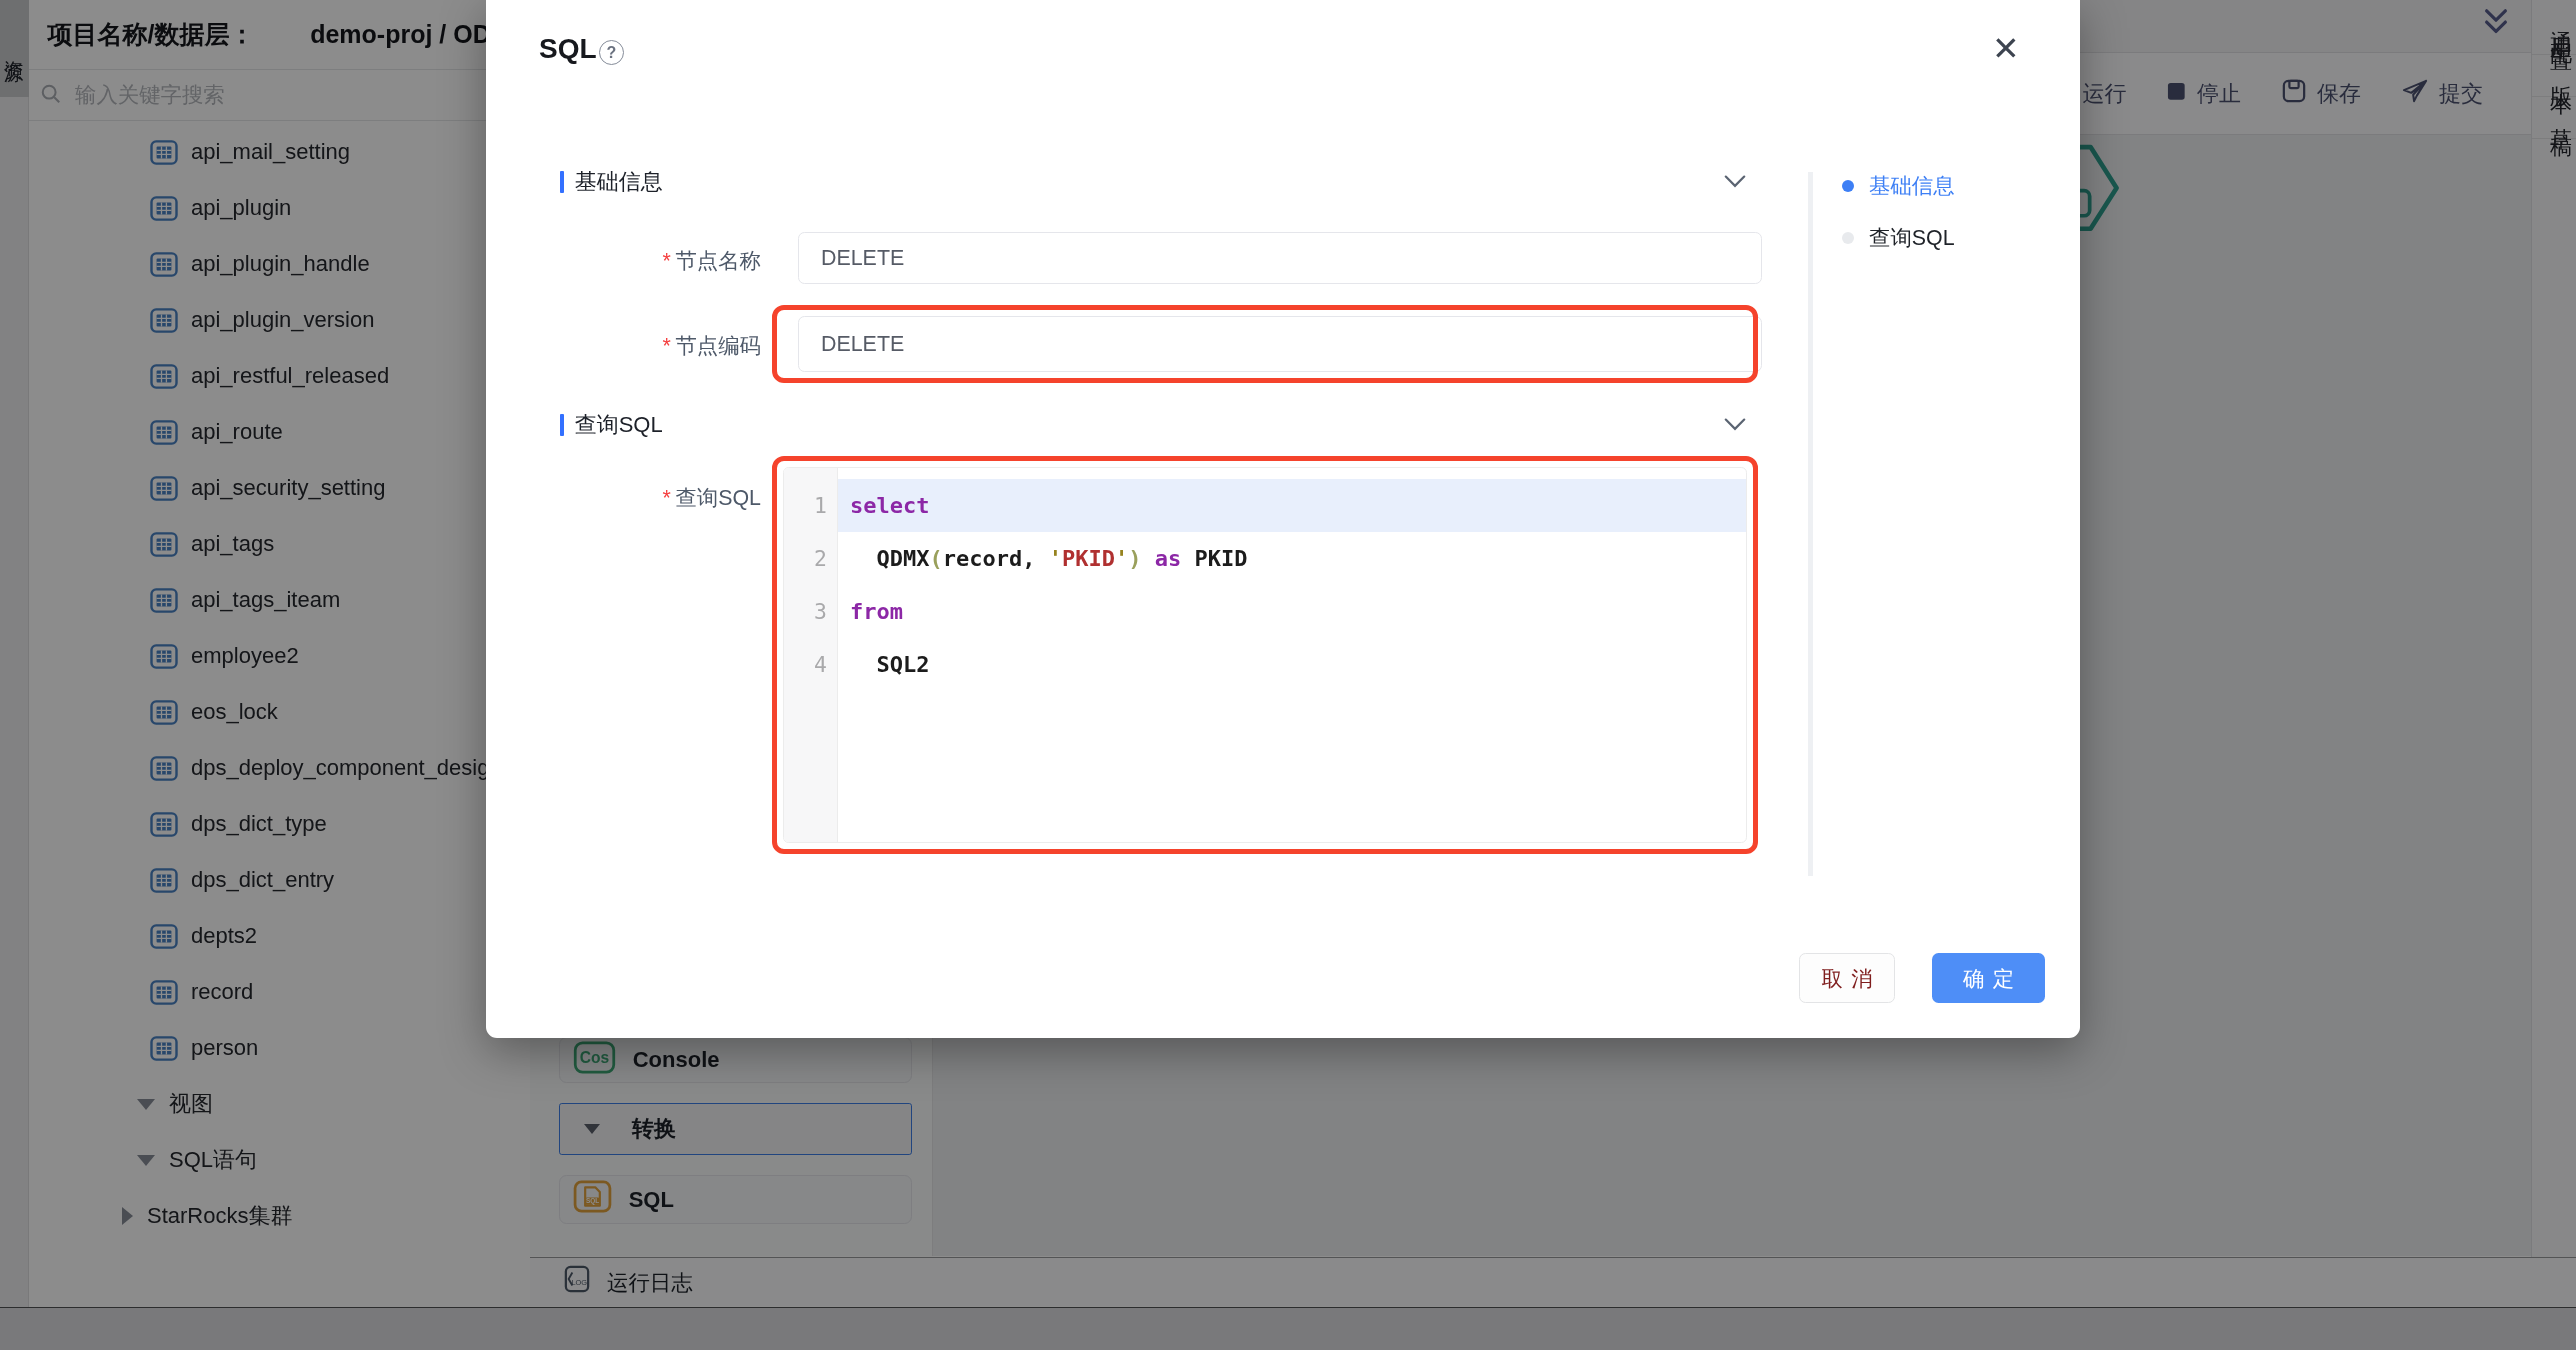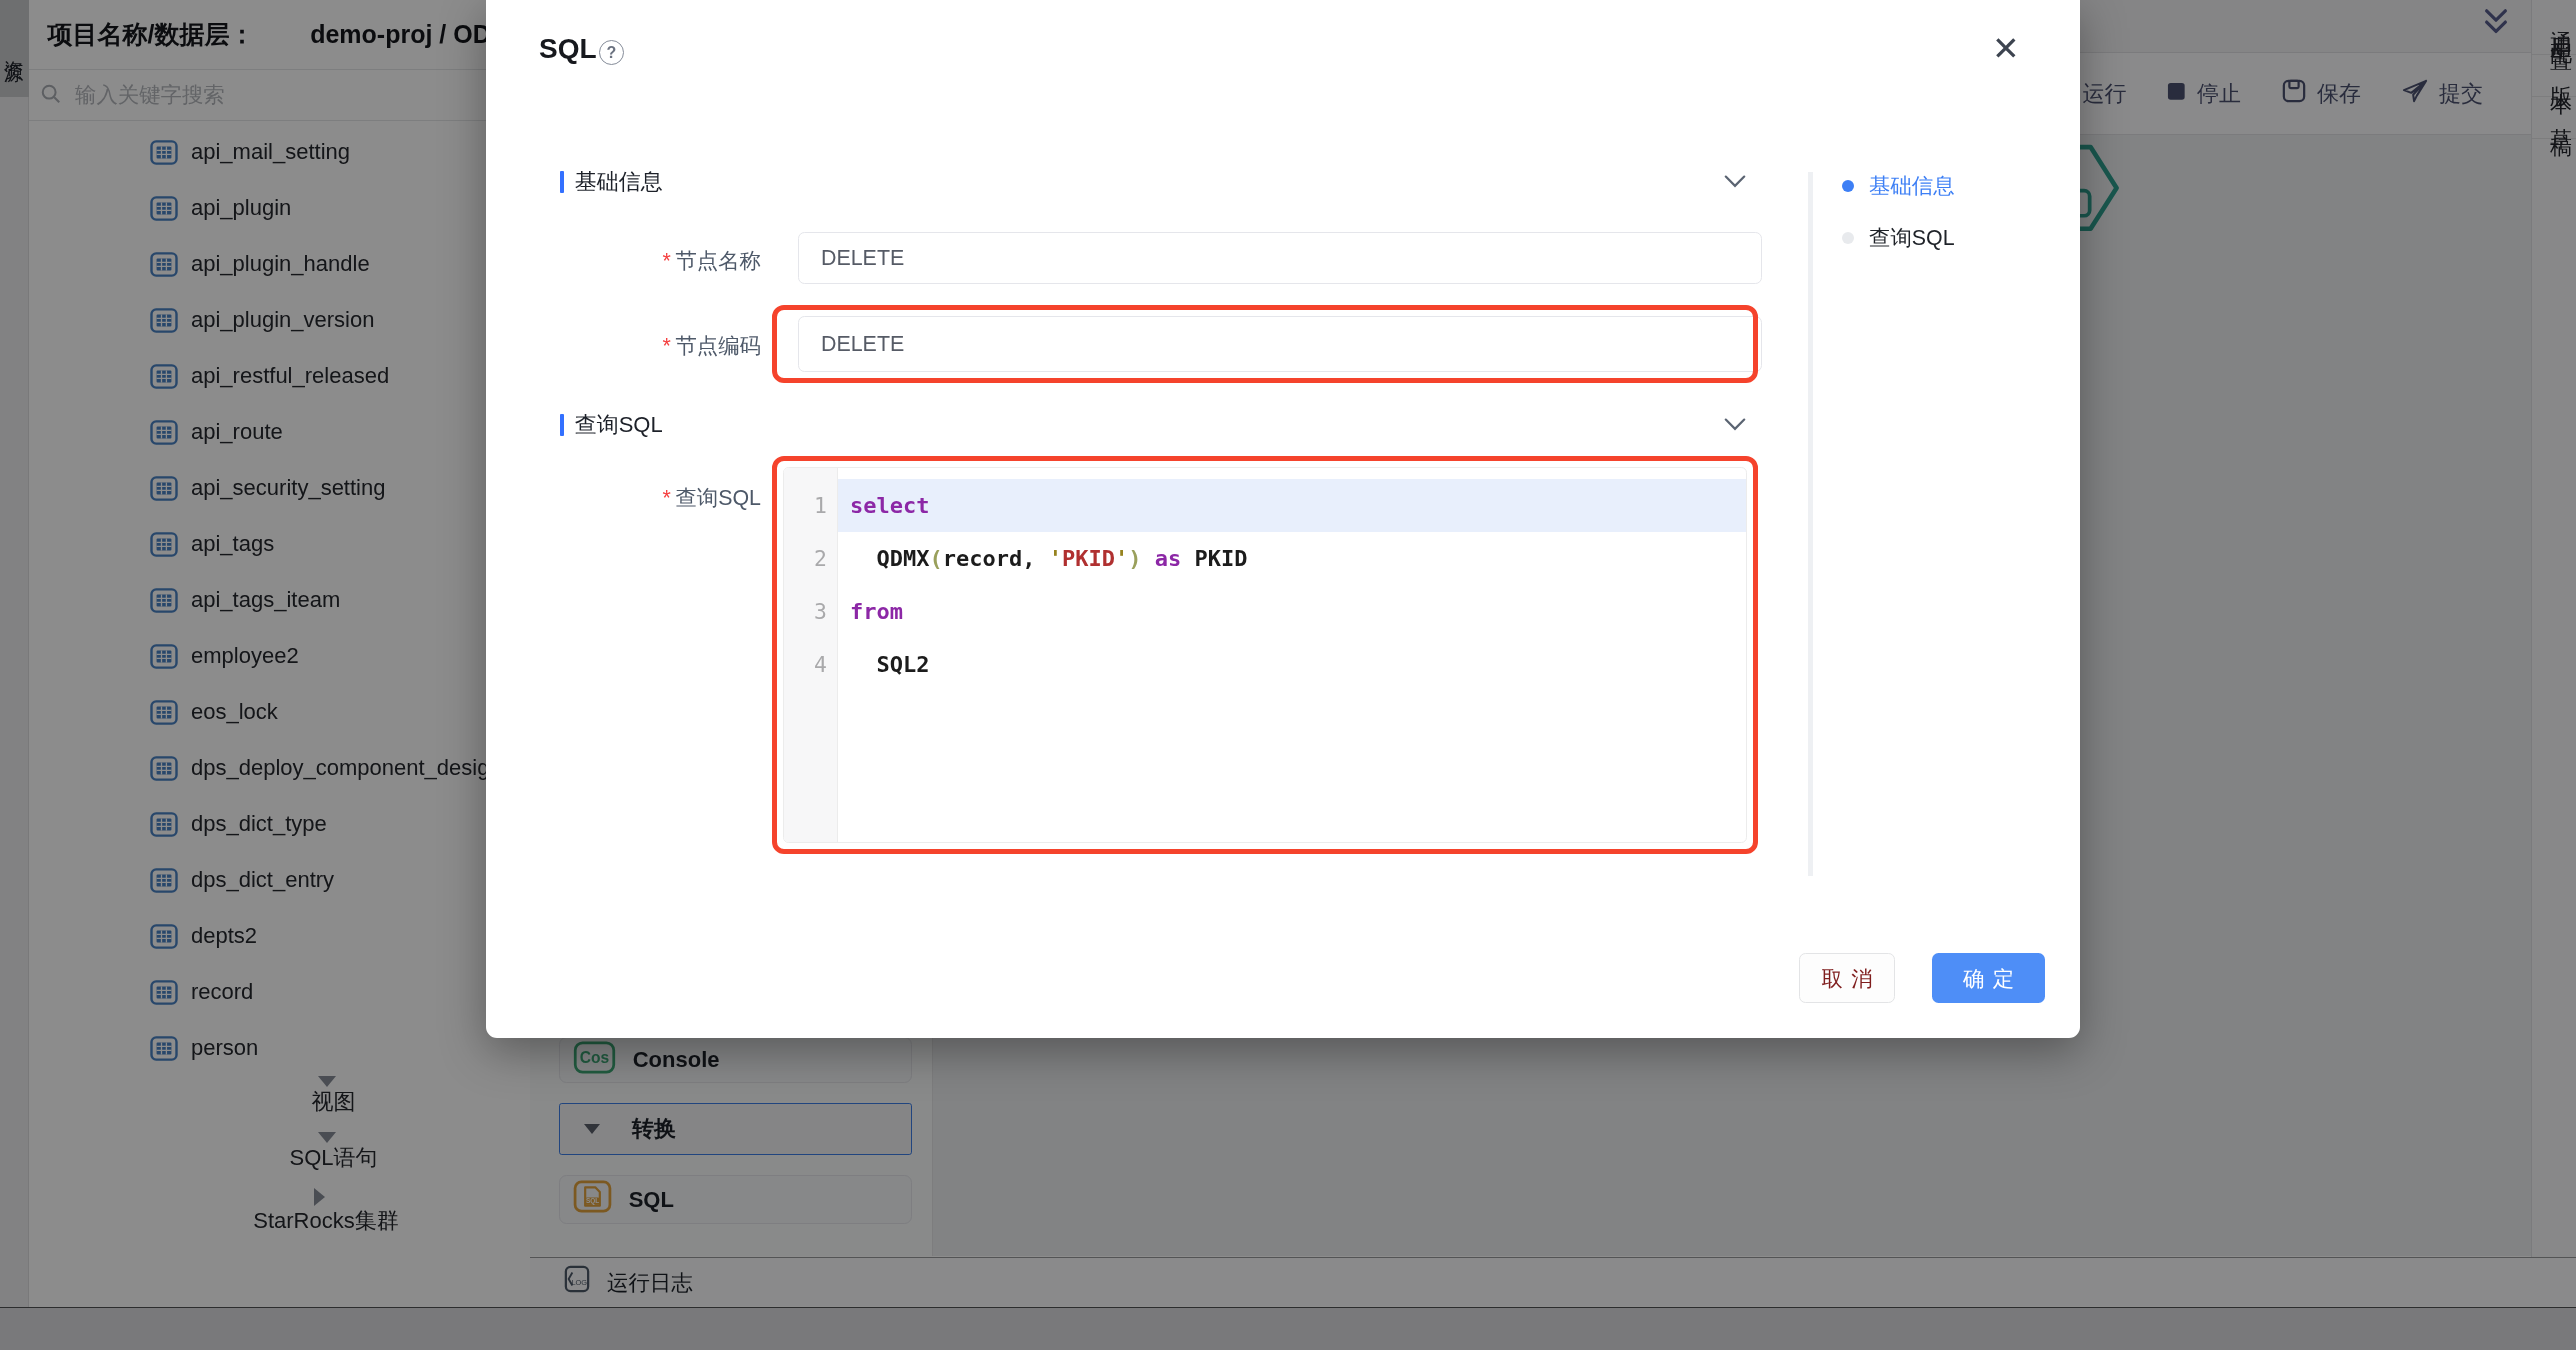--- a/index.html
+++ b/index.html
@@ -18,21 +18,21 @@
   .sidebar{left:29px;top:0;width:501px;height:1307px;background:#ffffff;z-index:5;}
   .sb-header{height:70px;border-bottom:0.9px solid #e4e5e7;display:flex;align-items:center;padding-left:18.6px;
     font-size:25px;font-weight:bold;color:#15171c;white-space:nowrap;gap:37px;}
   .sb-header .hv{margin-left:18.6px;}
   .sb-search{height:51px;border-bottom:0.9px solid #e4e5e7;display:flex;align-items:center;padding-left:11px;}
   .sb-search input{border:none;outline:none;font-size:21.4px;color:#555;margin-left:11px;width:390px;background:transparent;font-family:inherit;}
   .sb-search input::placeholder{color:#b4b7bc;}
   .tree{position:absolute;left:0;top:124px;right:0;}
   .tree-row{height:56px;display:flex;align-items:center;padding-left:121px;font-size:22px;color:#26282e;white-space:nowrap;}
   .tree-row .t-ic{margin-right:13px;display:flex;}
-  .group-row{height:56px;display:flex;align-items:center;font-size:22px;color:#26282e;white-space:nowrap;flex-direction:column;}
+  .group-row{height:56px;display:flex;align-items:center;font-size:22px;color:#26282e;white-space:nowrap;}
   .g-indent-2{padding-left:108px;}
   .g-indent-1{padding-left:93px;}
   .tri{width:0;height:0;margin-right:14px;}
   .tri-down{border-left:9.3px solid transparent;border-right:9.3px solid transparent;border-top:11px solid #878d98;}
   .tri-right{border-top:9.3px solid transparent;border-bottom:9.3px solid transparent;border-left:11px solid #878d98;}
 
   
   .topbar-right{left:529px;top:0;width:2002px;height:53px;background:#f2f3f5;border-bottom:0.9px solid #e0e1e3;z-index:1;}
   .toolbar{left:529px;top:53px;width:2002px;height:82px;background:#fbfcfd;border-bottom:0.9px solid #e0e1e3;
     display:flex;align-items:center;justify-content:flex-end;gap:41px;padding-right:48px;z-index:1;}

